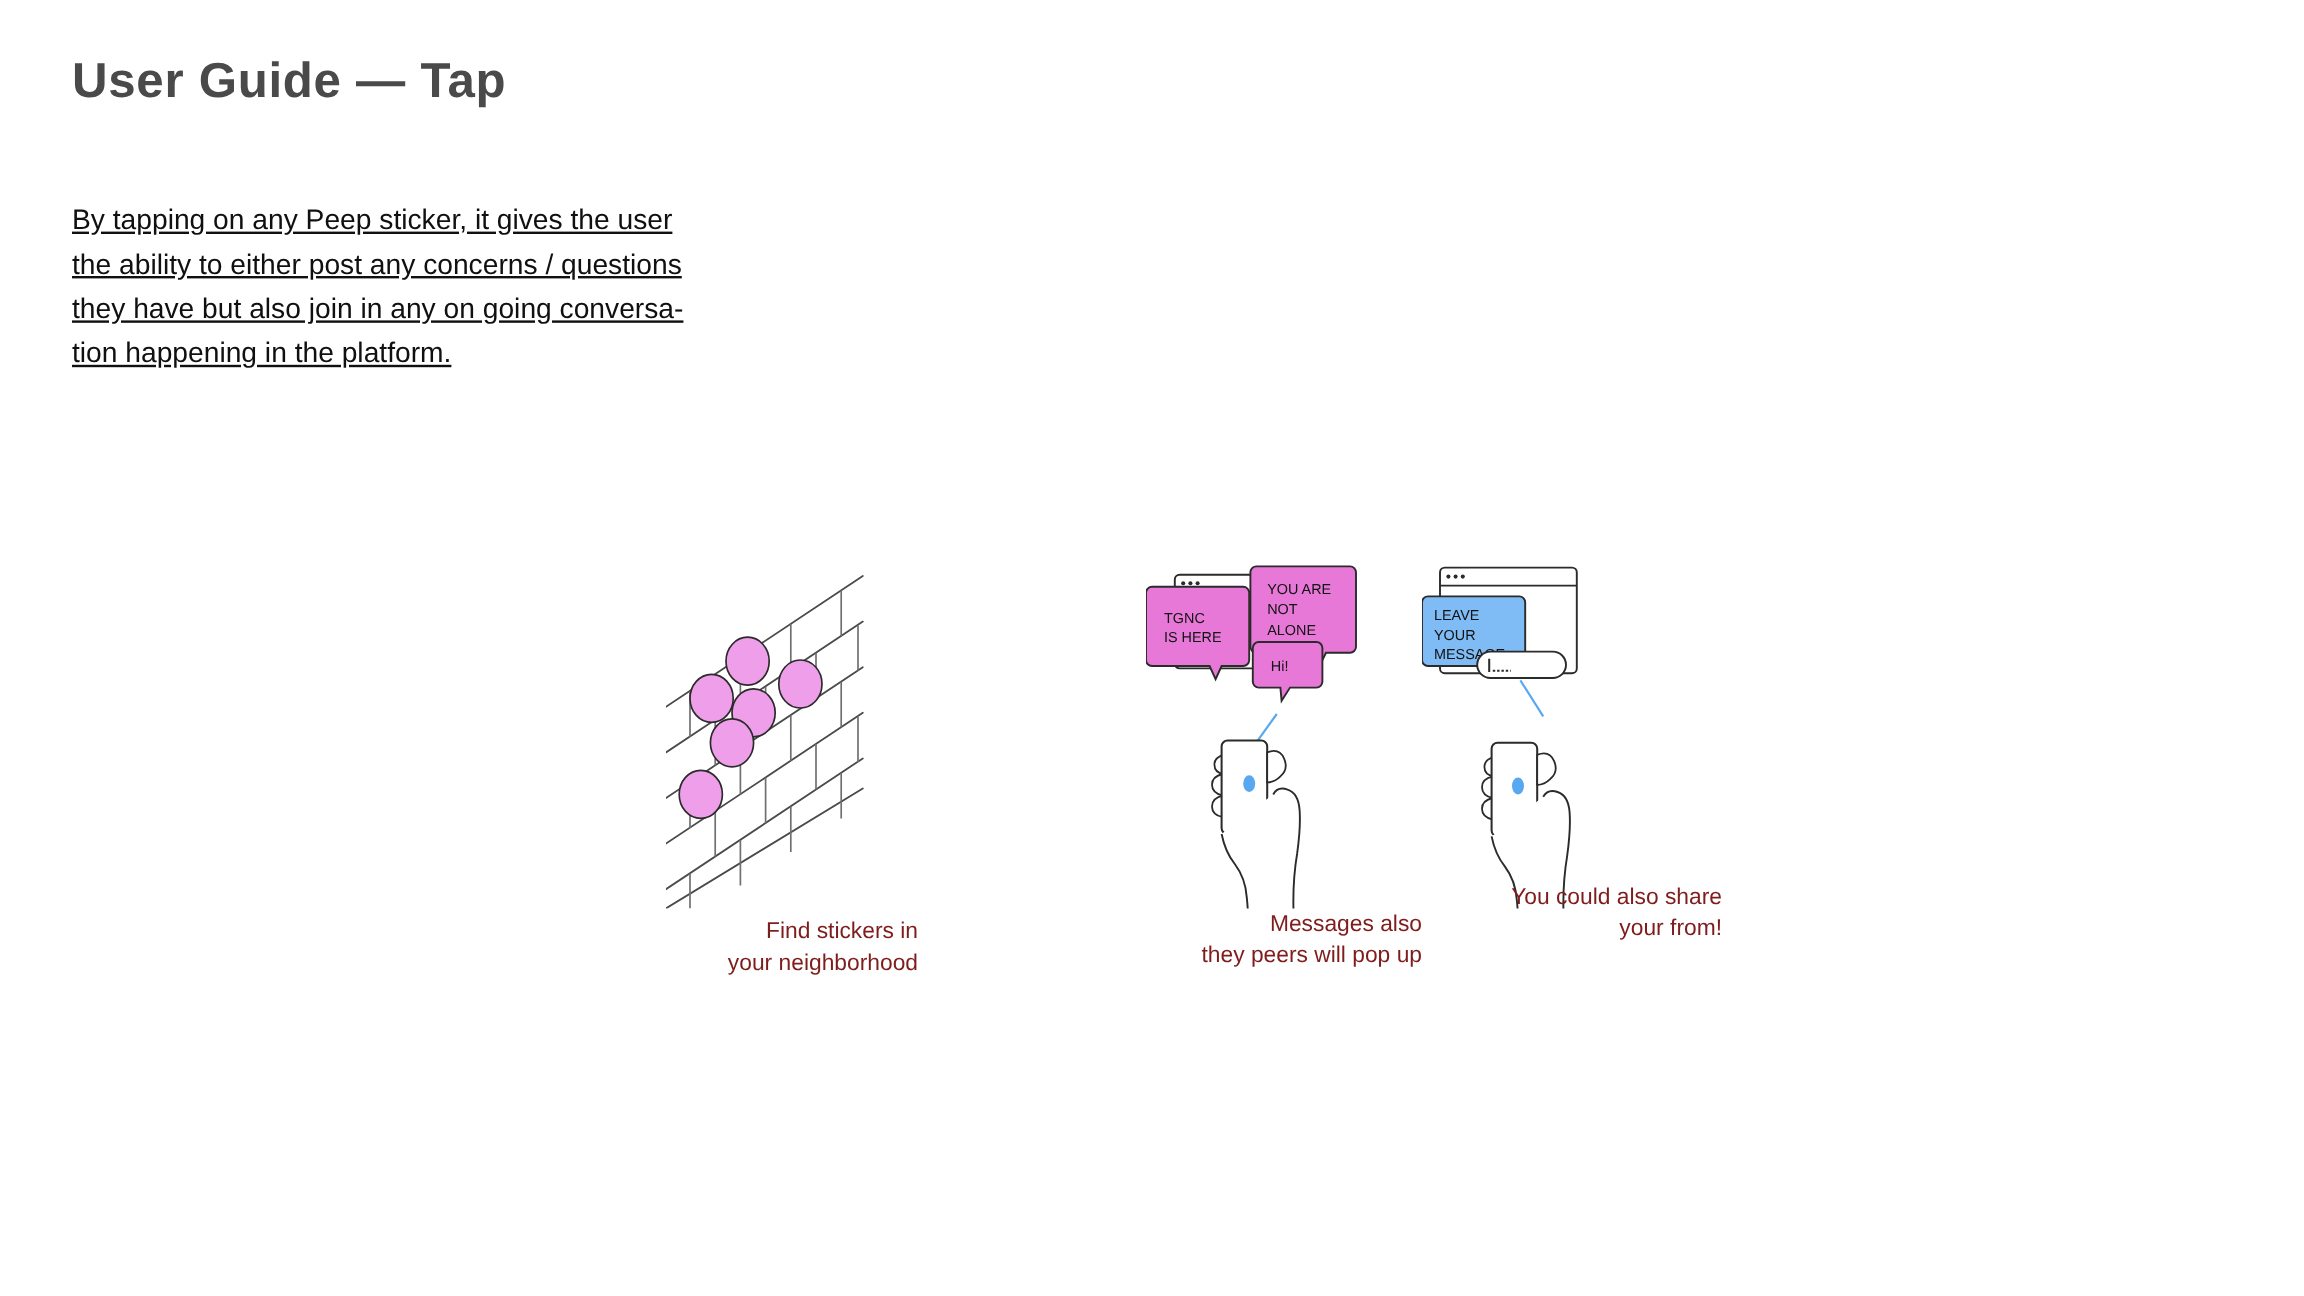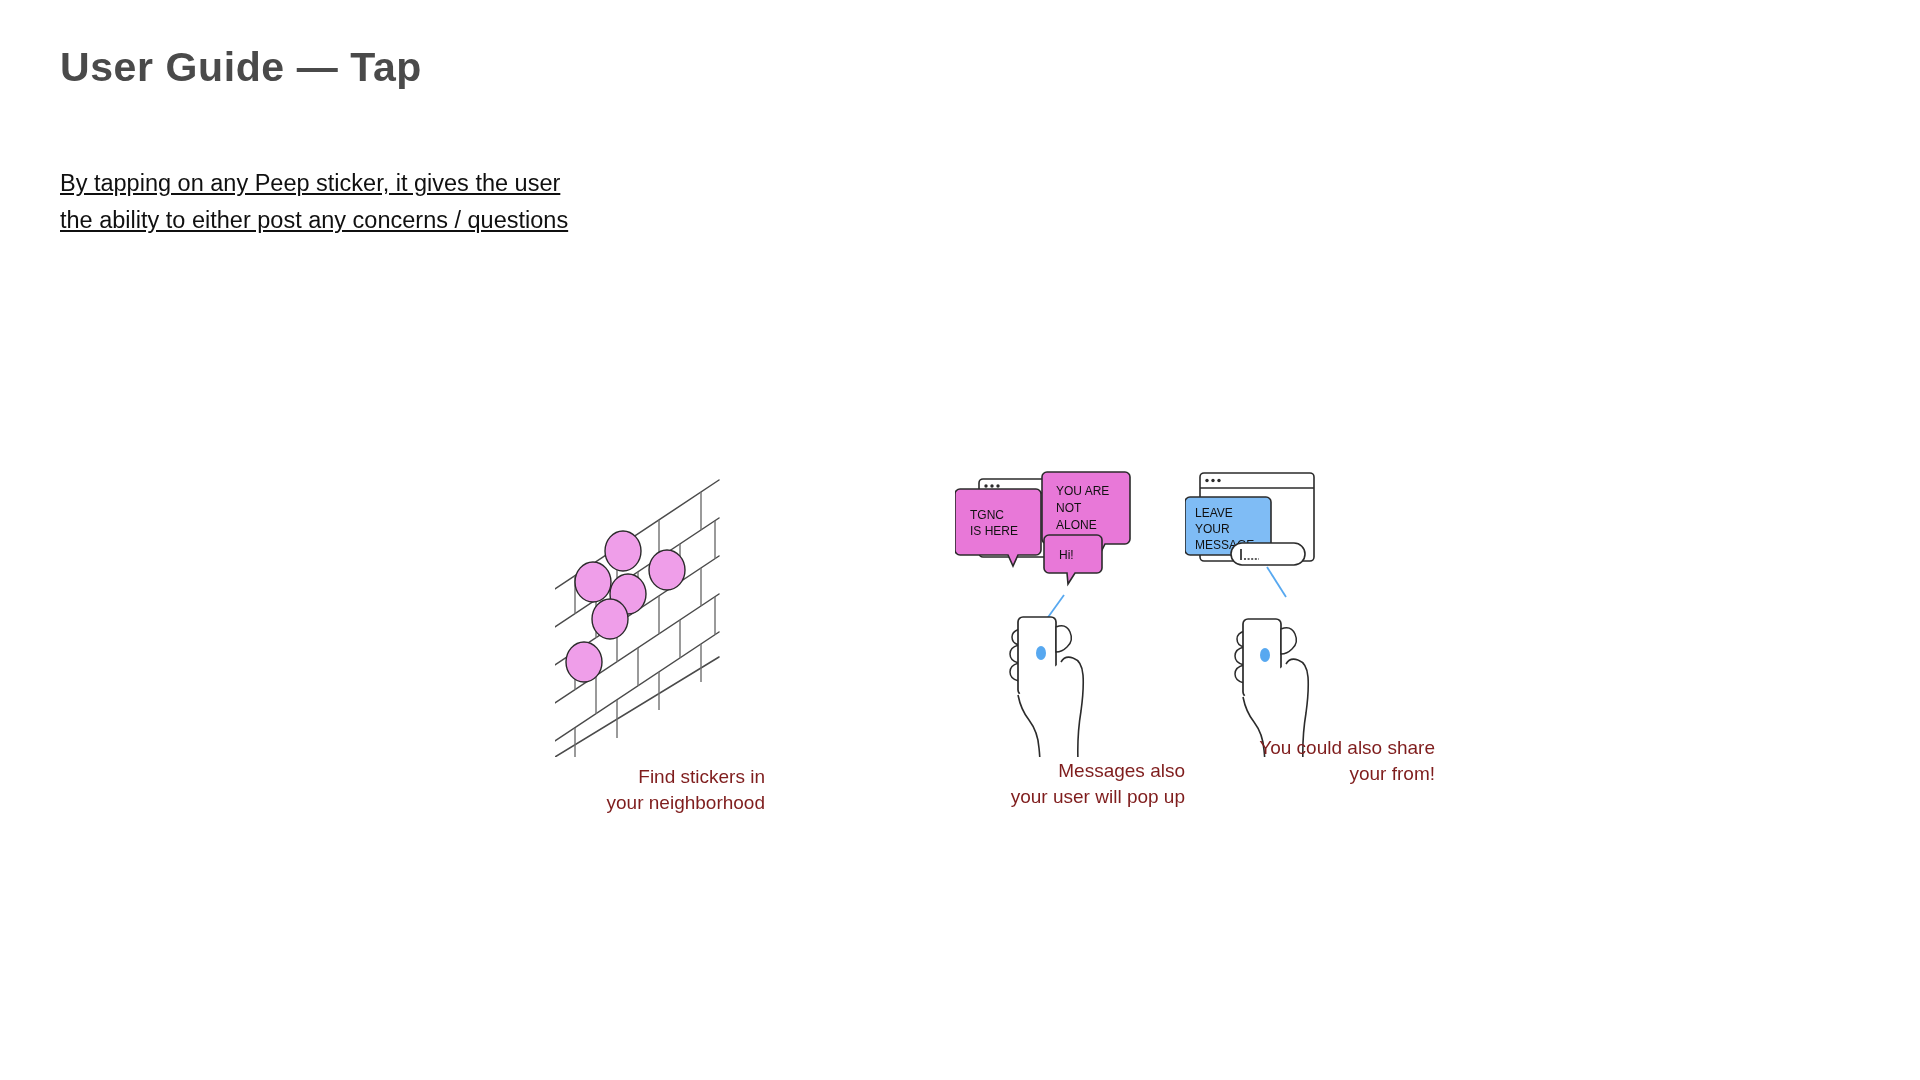--- a/index.html
+++ b/index.html
@@ -83,20 +83,22 @@
 </head>
 <body>
 
 <div class="page">
 
   <h1 class="page-title">User Guide — Tap</h1>
 
   <div class="intro-paragraph">
     <span>By tapping on any Peep sticker, it gives the user</span>
     <span>the ability to either post any concerns / questions</span>
+    <span>they have but also join in any on going conversa-</span>
+    <span>tion happening in the platform.</span>
   </div>
 
   <div class="illustration">
 
     <div class="panel panel-wall">
       <svg class="panel-art" width="210" height="290" viewBox="0 0 210 290">
         <g stroke="#4a4a4a" stroke-width="1.5" fill="none" stroke-linecap="round">
 
           <line x1="0" y1="122" x2="164" y2="13"></line>
           <line x1="0" y1="160" x2="164" y2="51"></line>
@@ -204,21 +206,21 @@
                  q -1 16 -3 26
                  q 20 6 41 -2
                  q 2 -26 1 -48
                  q -1 -26 3 -50
                  q 3 -22 2 -36
                  q -1 -14 -10 -17
                  q -8 -3 -12 4" fill="#ffffff" stroke="#2b2b2b" stroke-width="1.6"></path>
       </svg>
       <div class="caption cap-messages">
         <span>Messages also</span>
-        <span>your user will pop up</span>
+        <span>they peers will pop up</span>
       </div>
     </div>
 
     <div class="panel panel-share">
       <svg class="panel-art" width="250" height="290" viewBox="0 0 250 290">
 
         <g>
           <rect x="15" y="6" width="114" height="88" rx="4" fill="#ffffff" stroke="#2b2b2b" stroke-width="1.6"></rect>
           <line x1="15" y1="21" x2="129" y2="21" stroke="#2b2b2b" stroke-width="1.4"></line>
           <g fill="#2b2b2b">

